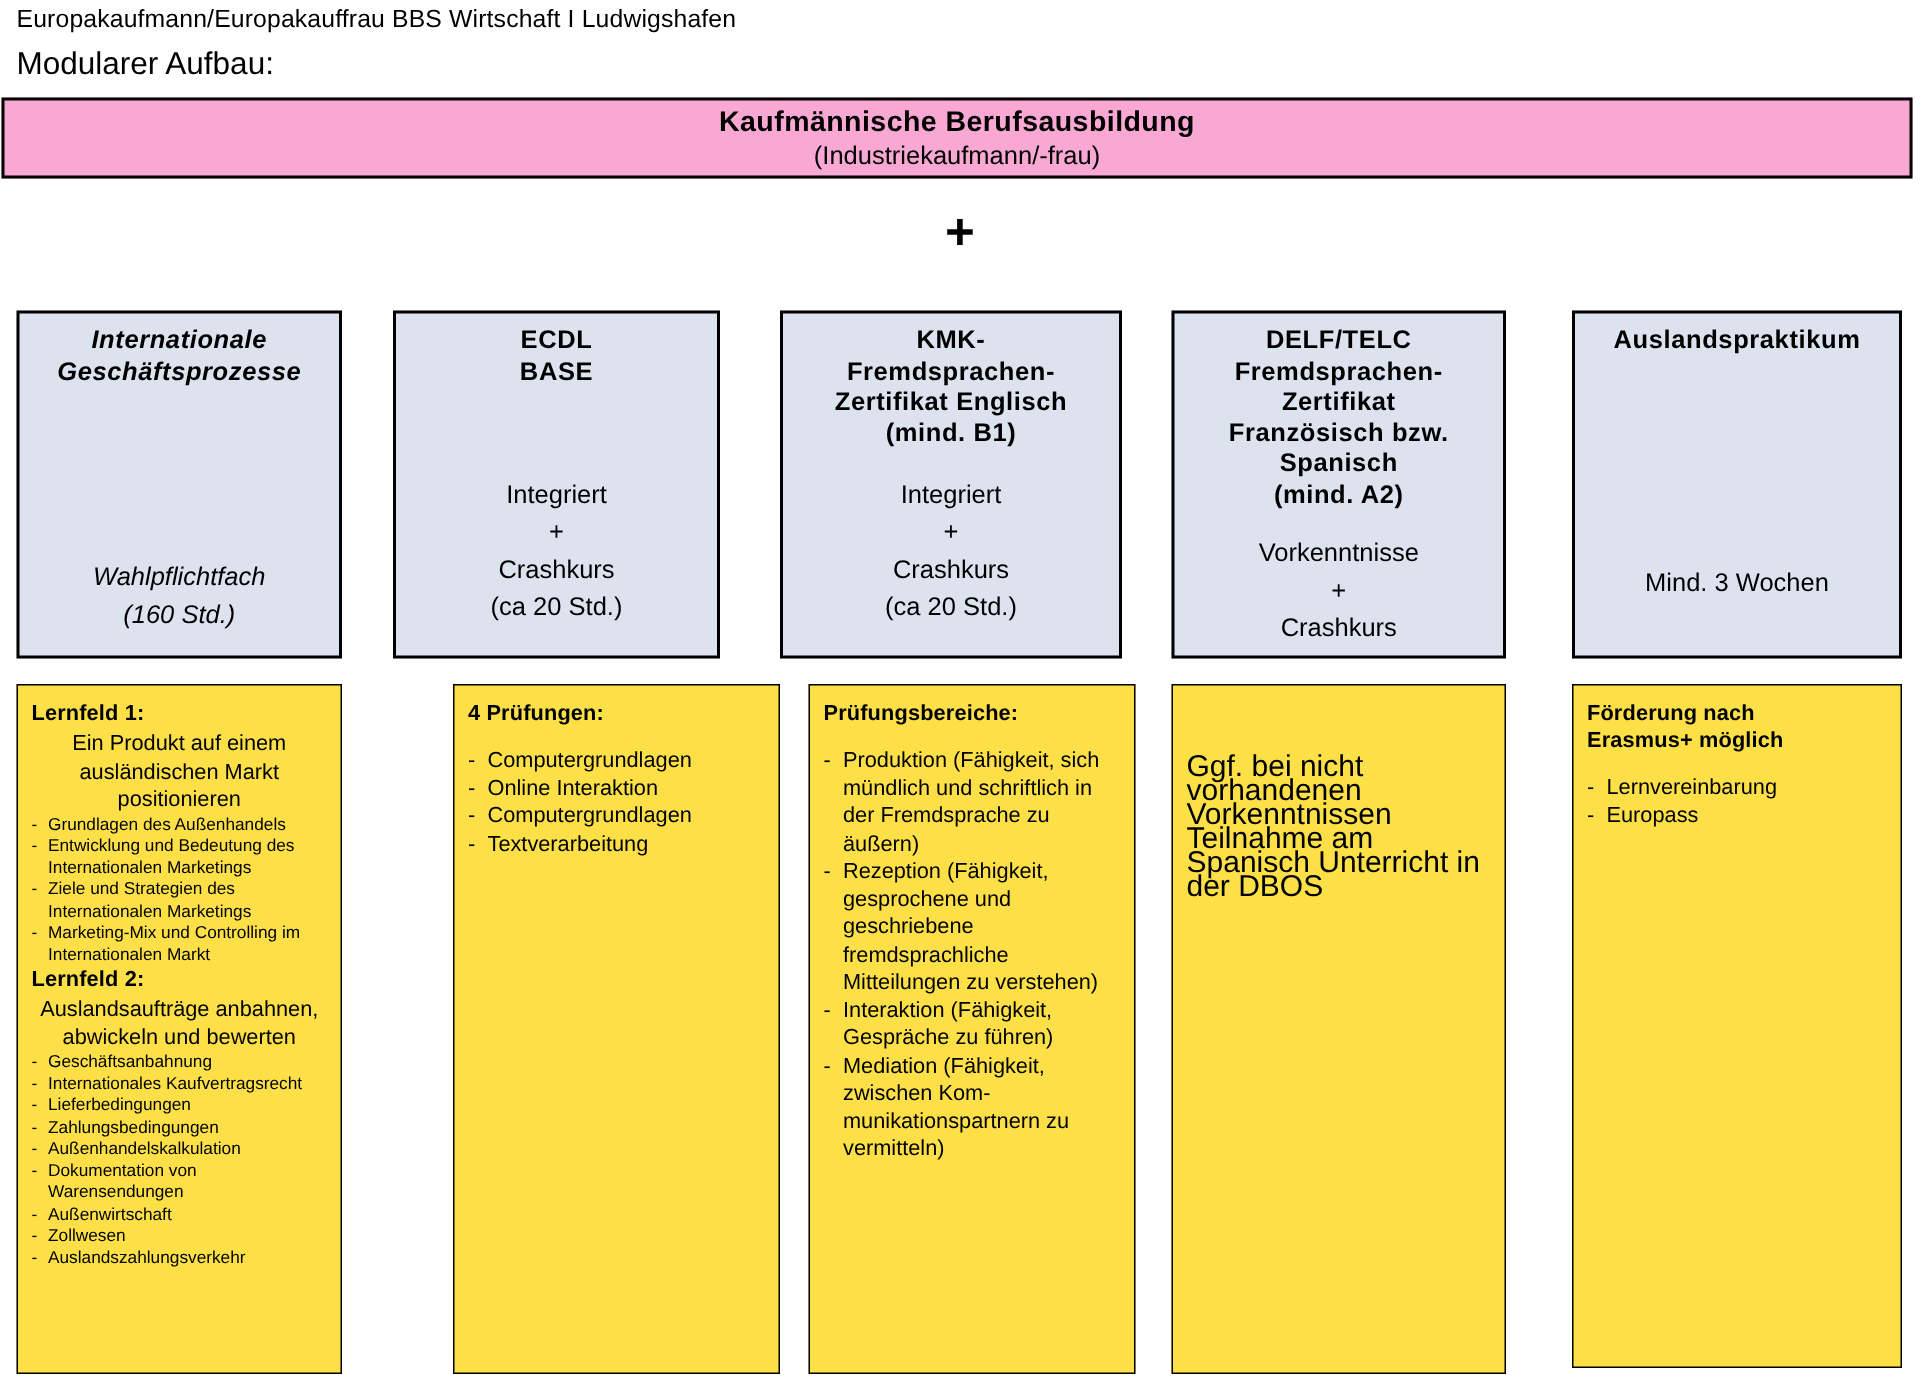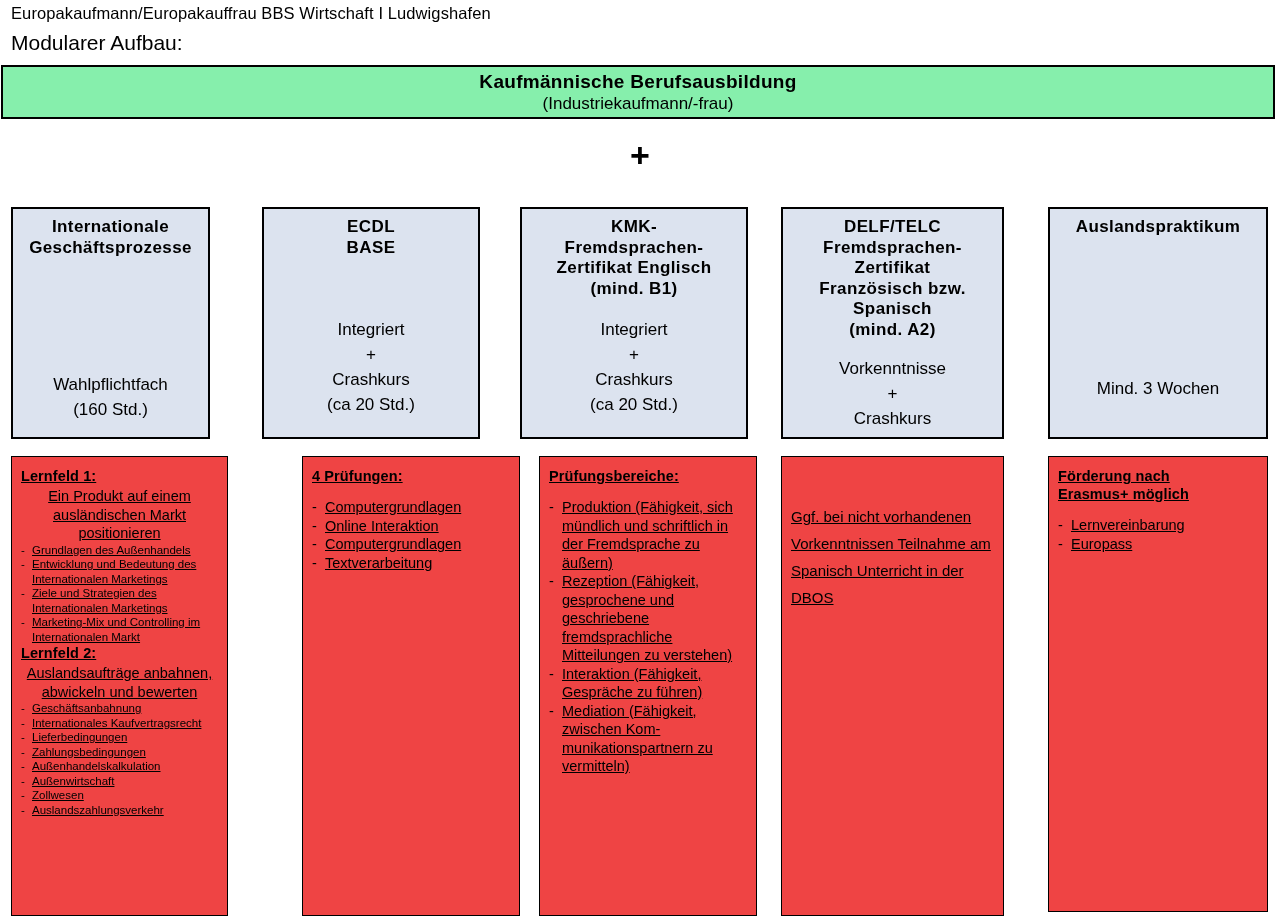--- a/index.html
+++ b/index.html
@@ -21,21 +21,21 @@
   }
   .doc-subtitle{
     position:absolute;left:11px;top:32px;
     font-size:21px;line-height:22px;
     white-space:nowrap;
   }
 
   .header-box{
     position:absolute;left:1px;top:65px;
     width:1274px;height:54px;
-    background:#86efac;
+    background:#f9a8d4;
     border:2px solid #000000;
     box-sizing:border-box;
     display:flex;flex-direction:column;
     align-items:center;justify-content:center;
     text-align:center;
   }
   .header-box .line1{font-size:19px;font-weight:bold;line-height:23px;letter-spacing:0.3px;}
   .header-box .line2{font-size:17px;font-weight:normal;line-height:21px;}
 
   .plus-sign{
@@ -60,64 +60,63 @@
     letter-spacing:0.4px;
   }
   .top-box .tb-body{
     position:absolute;left:6px;right:6px;
     font-size:17px;font-weight:normal;line-height:25px;
     text-align:center;
   }
 
   .bottom-box{
     position:absolute;top:456px;
-    background:#ef4444;
+    background:#fde047;
     border:1.6px solid #000000;
     box-sizing:border-box;
     padding:10px 9px 25px 9px;
     overflow:hidden;
-    text-decoration:underline;
   }
   .bb-head{
     font-size:14.5px;font-weight:bold;line-height:18px;
     margin-bottom:2px;
     letter-spacing:0.1px;
   }
   .bb-sub{
     font-size:14.5px;font-weight:normal;line-height:18.5px;text-align:center;
   }
   .bb-gap{height:11px;}
   .bb-list{list-style:none;margin:0;padding:0;}
   .bb-list li{
     font-size:14.5px;line-height:18.5px;
     padding-left:13px;position:relative;
   }
   .bb-list li::before{
     content:"-";position:absolute;left:0;top:0;
   }
   
   .bb-list.tiny li{font-size:11.5px;line-height:14.5px;padding-left:11px;}
-  .bb-para{font-size:15px;line-height:27px;}
+  .bb-para{font-size:20px;line-height:16px;}
 </style>
 </head>
 <body>
 
 <div class="page">
 
   <div class="doc-title">Europakaufmann/Europakauffrau BBS Wirtschaft I Ludwigshafen</div>
   <div class="doc-subtitle">Modularer Aufbau:</div>
 
   <div class="header-box">
     <div class="line1">Kaufmännische Berufsausbildung</div>
     <div class="line2">(Industriekaufmann/-frau)</div>
   </div>
 
   <div class="plus-sign">+</div>
 
-  <div class="col" id="col0" style="left:11px;width:199px;">
+  <div class="col" id="col0" style="left:11px;width:217px;font-style:italic;">
     <div class="top-box">
       <div class="tb-title">Internationale<br>Geschäftsprozesse</div>
       <div class="tb-body" style="top:163px;">Wahlpflichtfach<br>(160 Std.)</div>
     </div>
   </div>
   <div class="bottom-box" style="left:11px;width:217px;height:460px;">
     <div class="bb-head">Lernfeld 1:</div>
     <div class="bb-sub">Ein Produkt auf einem ausländischen Markt positionieren</div>
     <ul class="bb-list tiny">
         <li>Grundlagen des Außenhandels</li>
@@ -126,20 +125,21 @@
         <li>Marketing-Mix und Controlling im Internationalen Markt</li>
       </ul>
     <div class="bb-head">Lernfeld 2:</div>
     <div class="bb-sub">Auslandsaufträge anbahnen, abwickeln und bewerten</div>
     <ul class="bb-list tiny">
         <li>Geschäftsanbahnung</li>
         <li>Internationales Kaufvertragsrecht</li>
         <li>Lieferbedingungen</li>
         <li>Zahlungsbedingungen</li>
         <li>Außenhandelskalkulation</li>
+        <li>Dokumentation von Warensendungen</li>
         <li>Außenwirtschaft</li>
         <li>Zollwesen</li>
         <li>Auslandszahlungsverkehr</li>
       </ul>
   </div>
 
   <div class="col" id="col1" style="left:262px;width:218px;">
     <div class="top-box">
       <div class="tb-title">ECDL<br>BASE</div>
       <div class="tb-body" style="top:108px;">Integriert<br>+<br>Crashkurs<br>(ca 20 Std.)</div>

